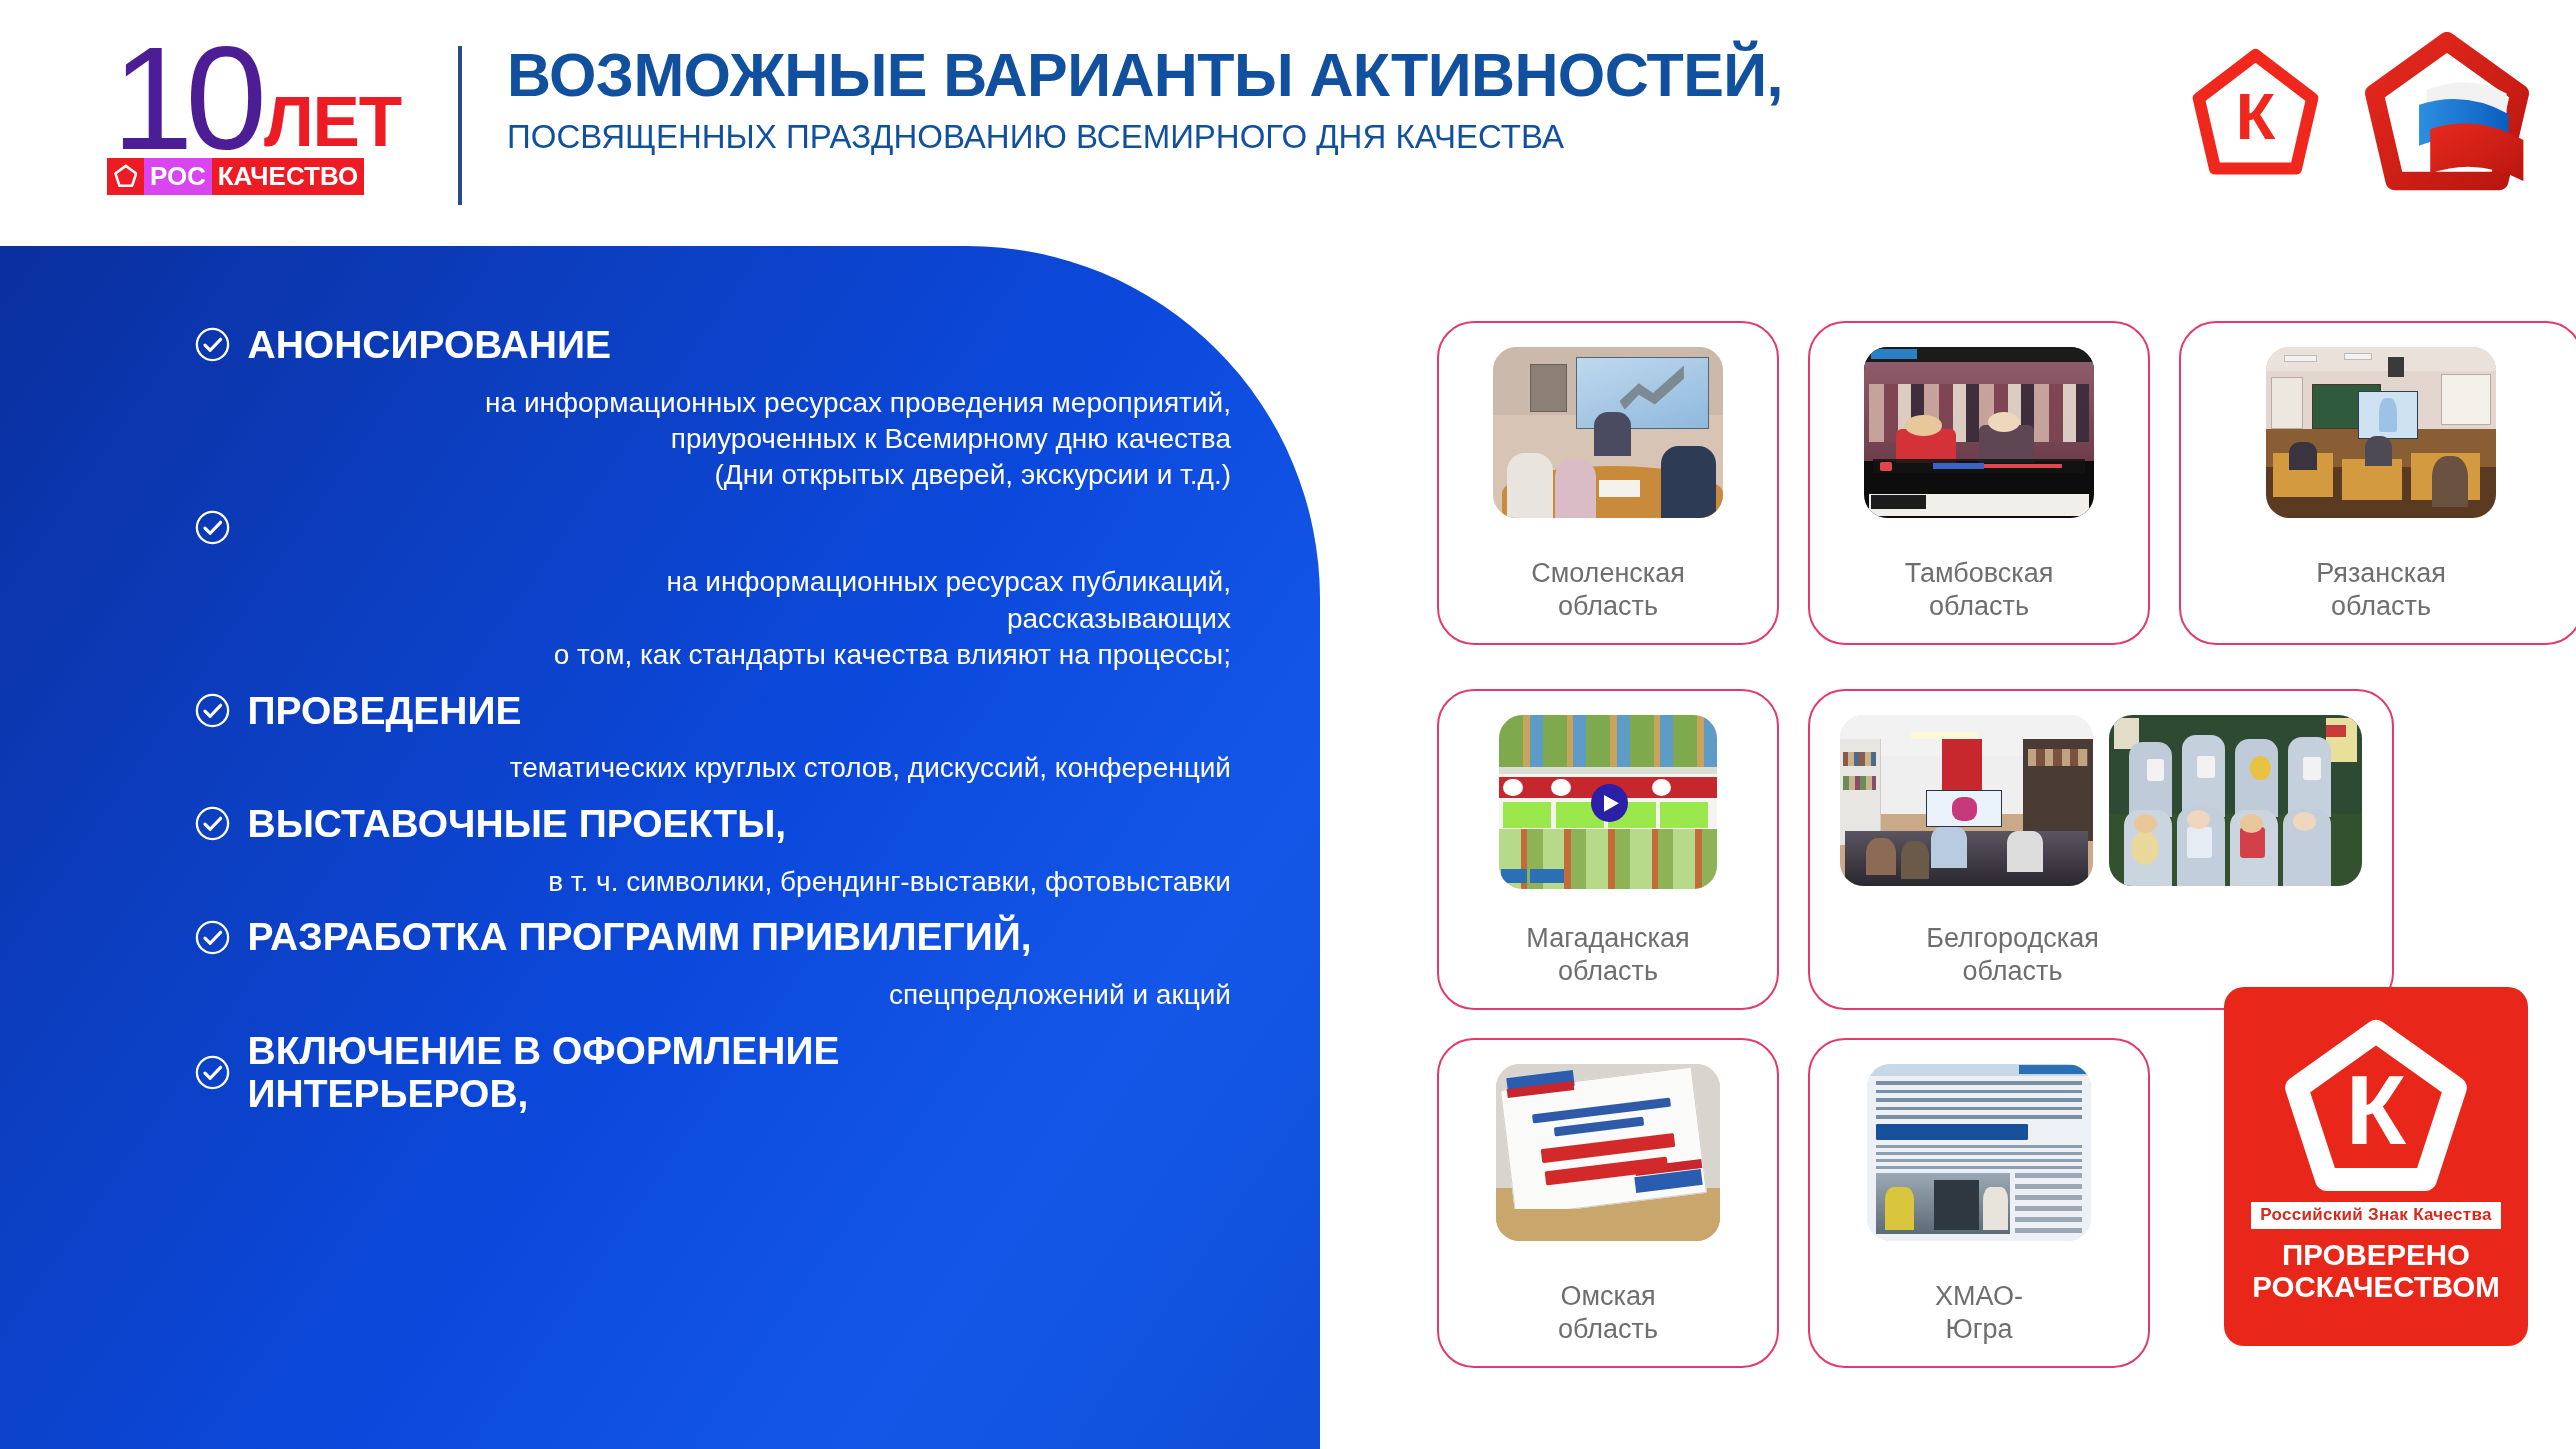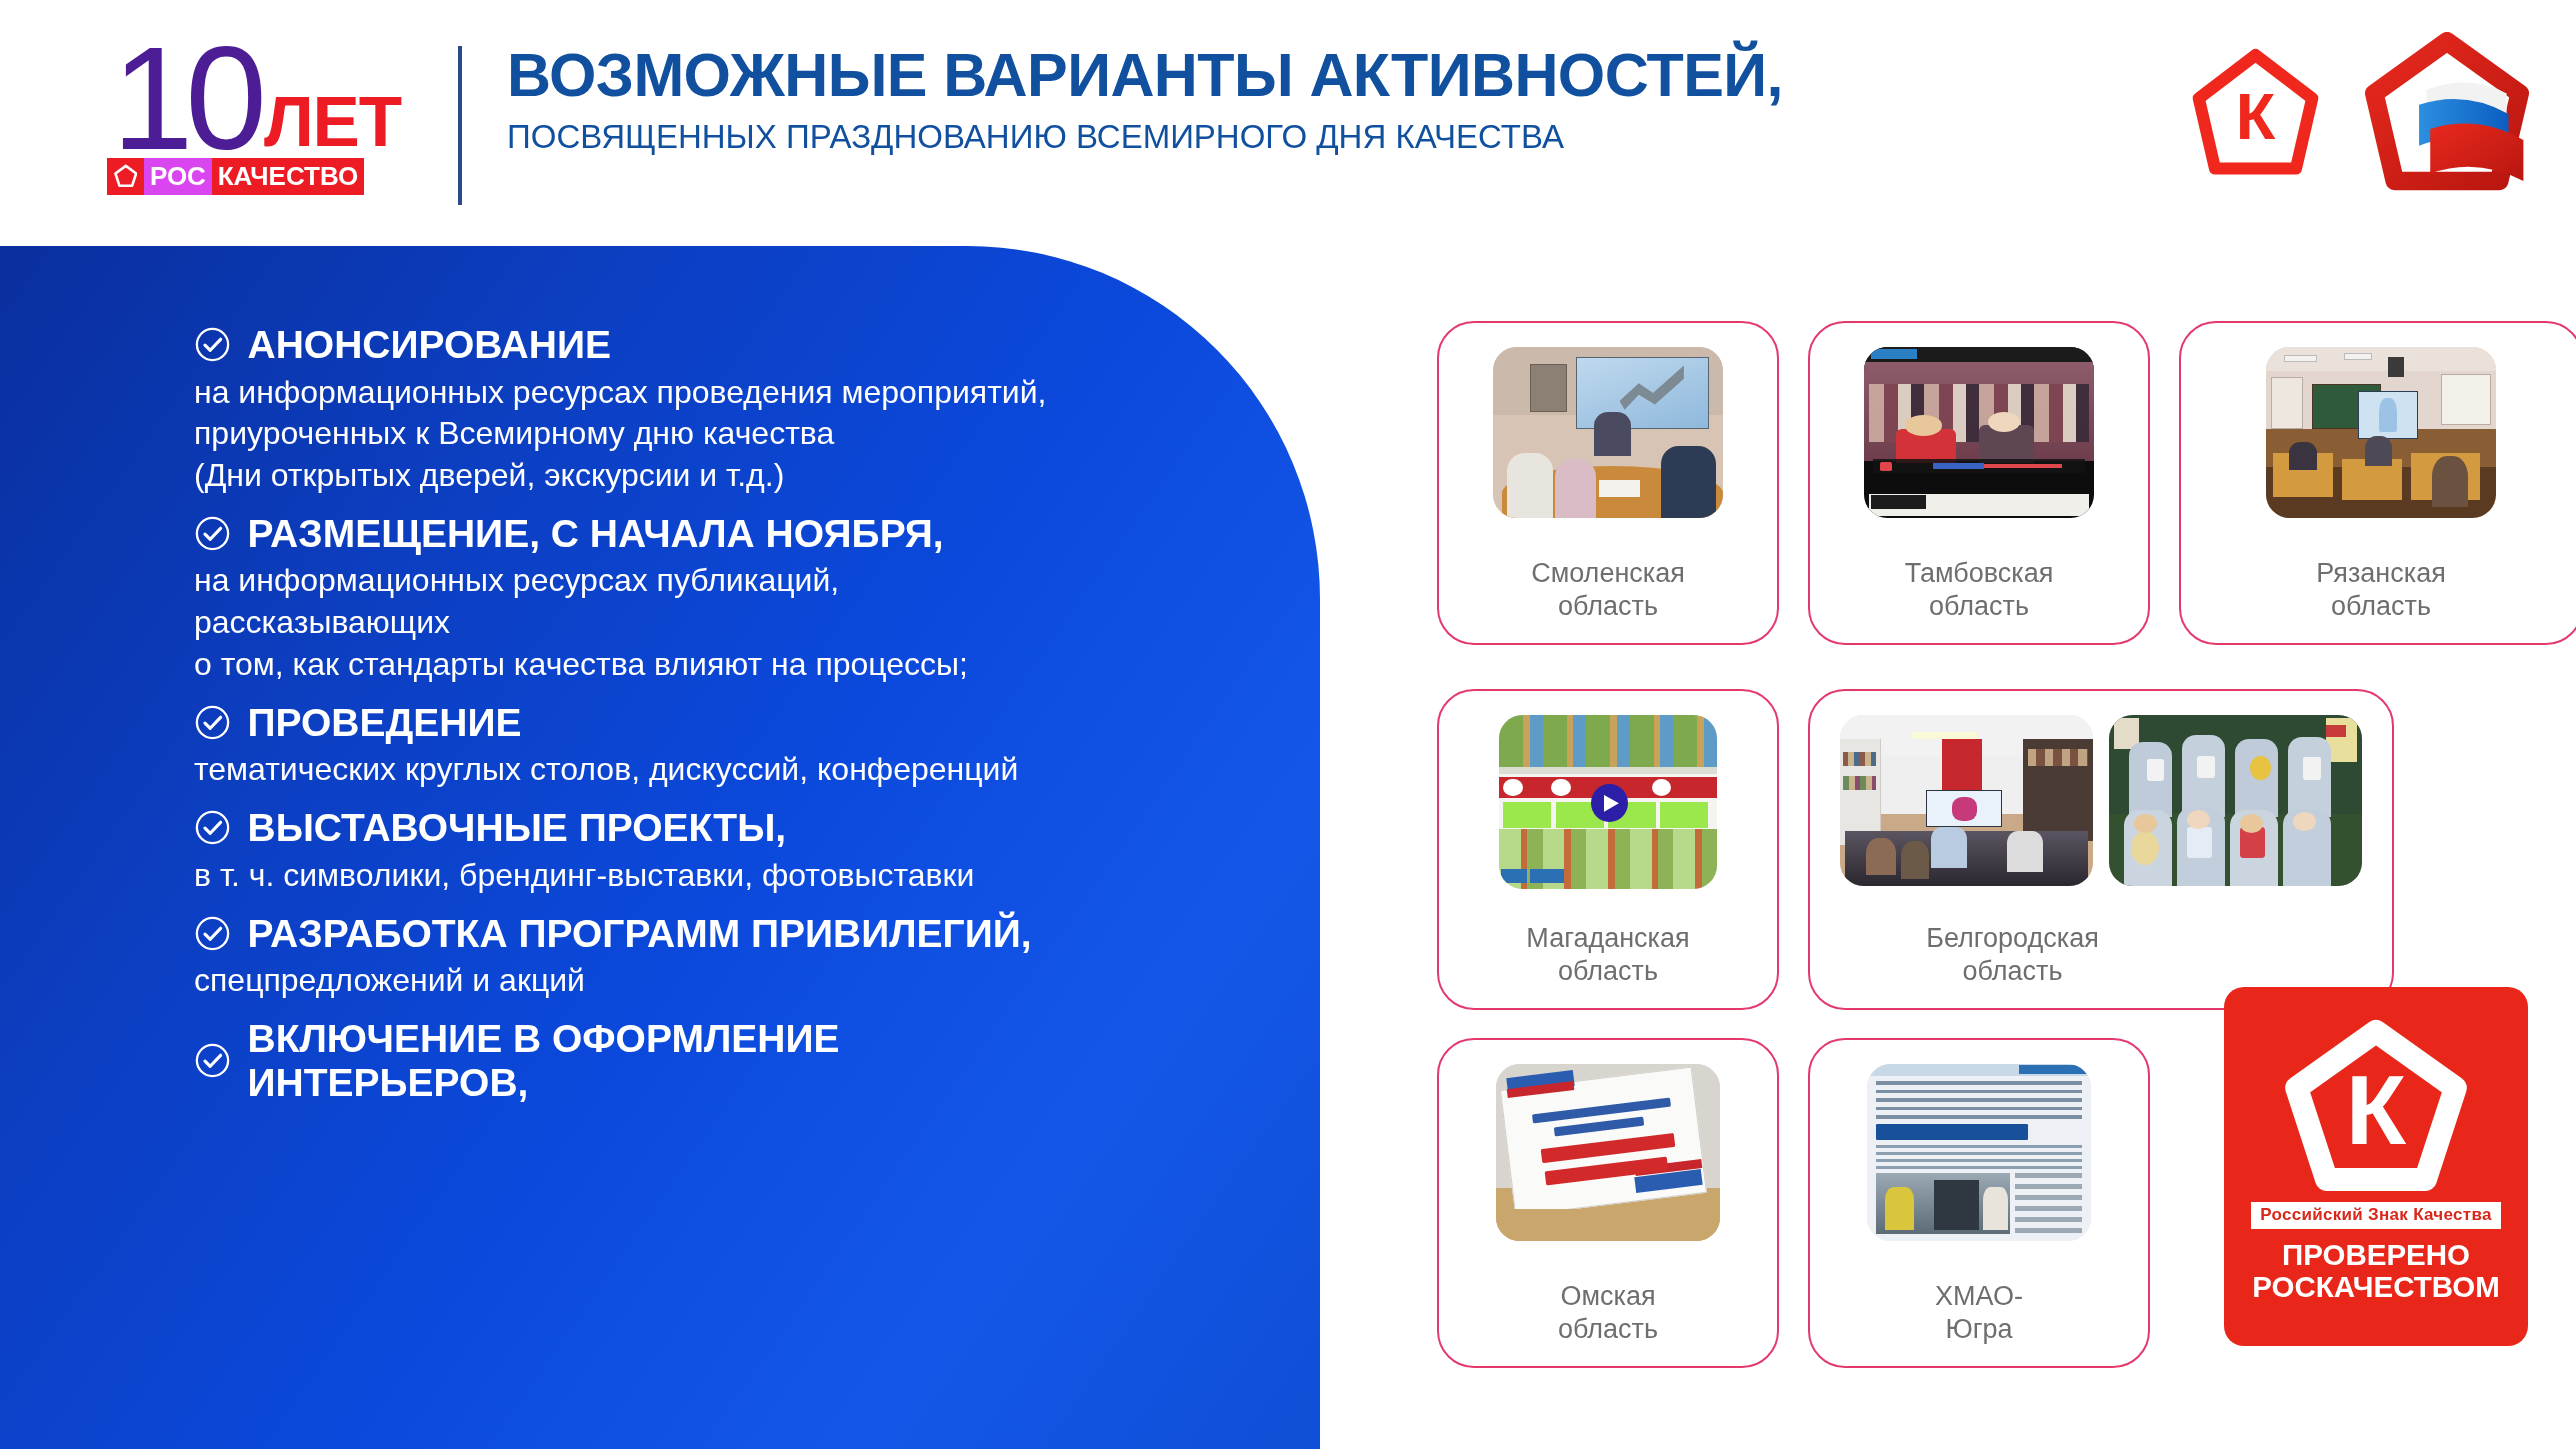--- a/index.html
+++ b/index.html
@@ -68,22 +68,22 @@
   .blk { margin-bottom:15.3px; }
   .blk-head {
     display:flex; align-items:center; gap:16.5px;
     color:#ffffff; font-weight:bold; font-size:39px; line-height:1.12;
     letter-spacing:0px;
   }
   .blk-head .chk { flex:0 0 auto; width:37px; height:37px; }
   .blk-head .chk svg { width:37px; height:37px; display:block; }
   .blk-head .htxt { white-space:pre-line; }
   .blk-body {
-    color:#ffffff; font-size:32px; line-height:1.30; margin-top:5px;
-    white-space:pre-line; letter-spacing:0px;
+    color:#ffffff; font-size:28px; line-height:1.30; margin-top:18px;
+    white-space:pre-line; letter-spacing:0px;text-align:right;
   }
   .indent0 { padding-left:0px; }
 
   
   #cards { position:absolute; left:1437px; top:321px; width:1119px; height:1060px; }
   .card {
     position:absolute; background:#ffffff;
     border:2.9px solid #E3396C; border-radius:37px;
     display:flex; flex-direction:column; align-items:center;
   }
@@ -191,21 +191,20 @@
       </div>
 
       <div class="blk">
         <div class="blk-head">
           <span class="chk">
             <svg viewBox="0 0 64 64">
                 <circle cx="32" cy="32" r="27" fill="none" stroke="#ffffff" stroke-width="4"></circle>
                 <polyline points="19,33 28,42 46,23" fill="none" stroke="#ffffff" stroke-width="5.5" stroke-linecap="round" stroke-linejoin="round"></polyline>
               </svg>
           </span>
-          <span class="htxt">РАЗМЕЩЕНИЕ, С НАЧАЛА НОЯБРЯ,</span>
         </div>
         <div class="blk-body indent0">на информационных ресурсах публикаций,
 рассказывающих
 о том, как стандарты качества влияют на процессы;</div>
       </div>
 
       <div class="blk">
         <div class="blk-head">
           <span class="chk">
             <svg viewBox="0 0 64 64">

